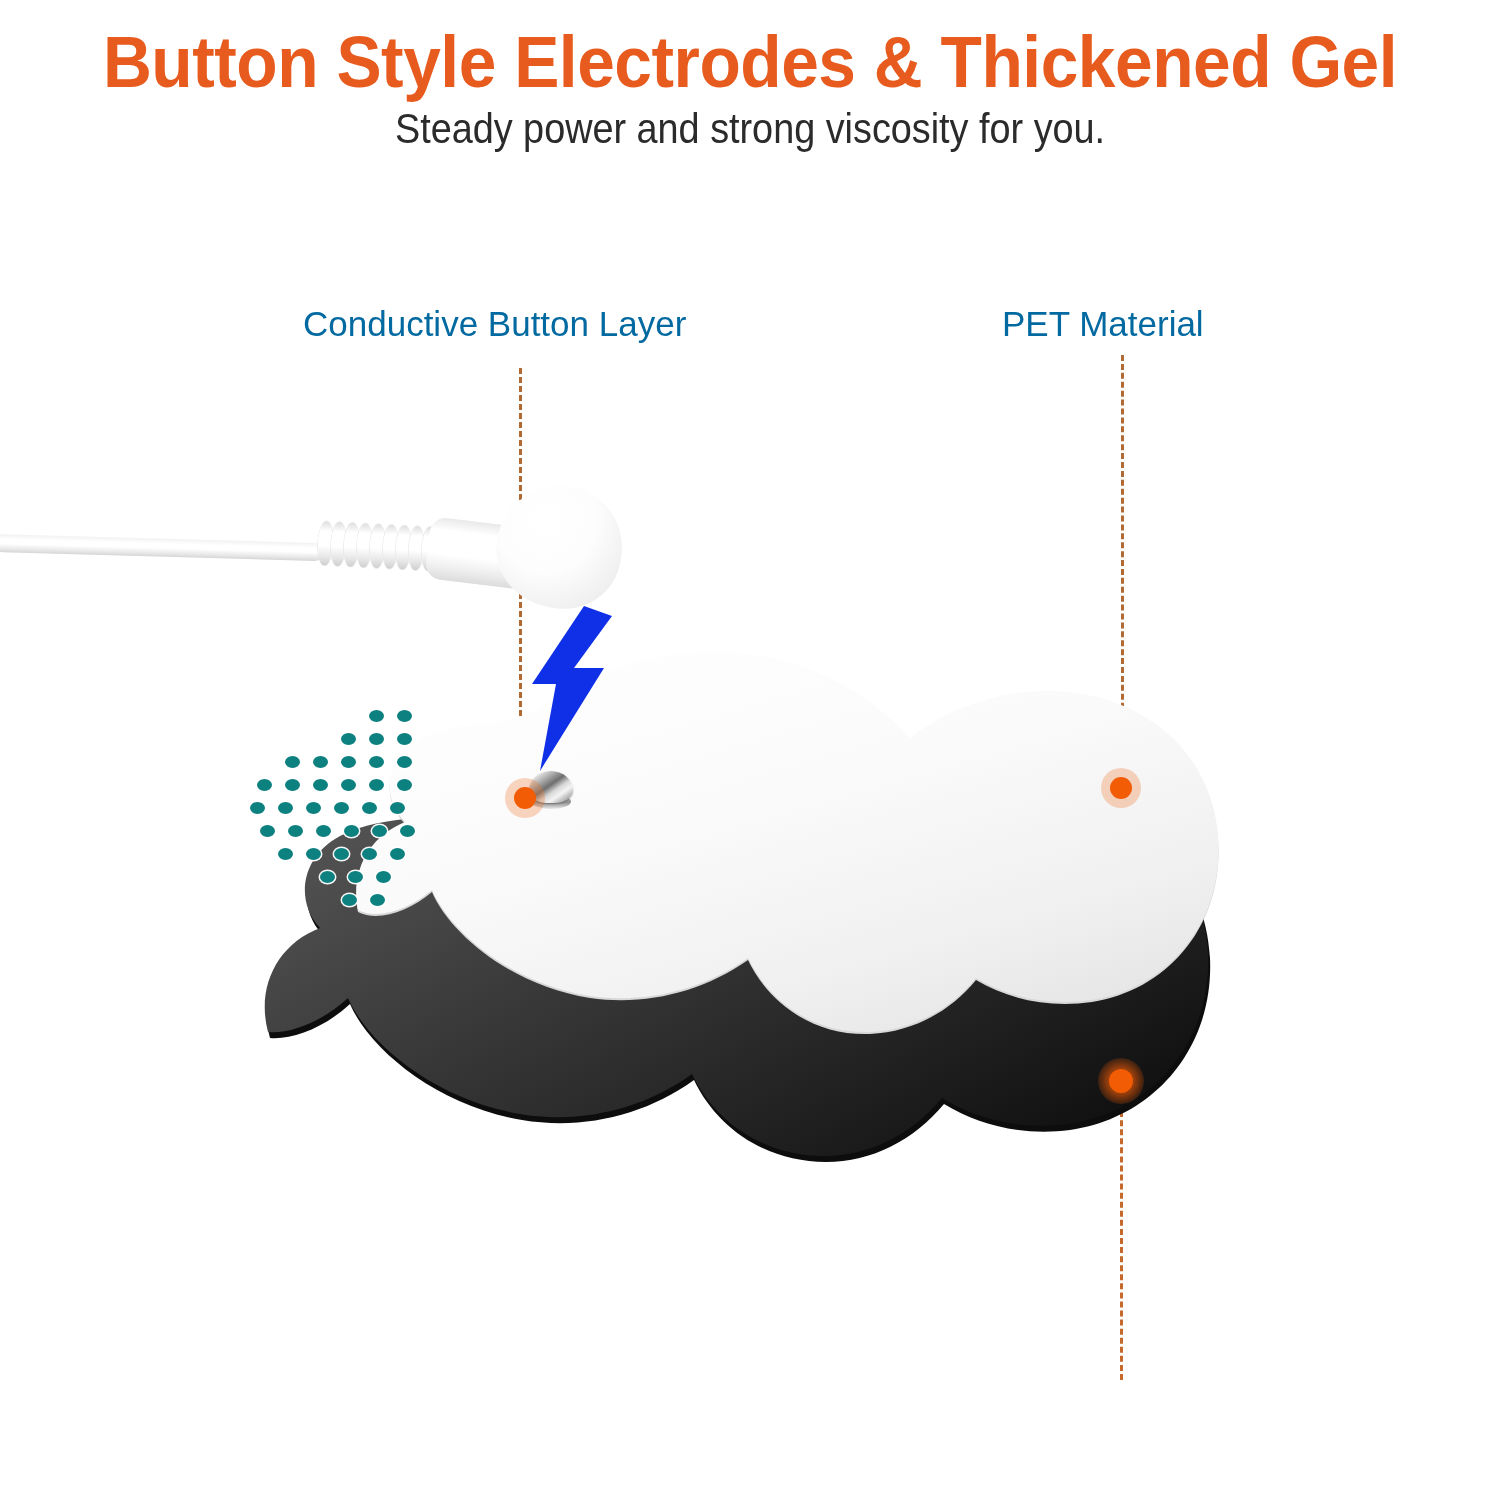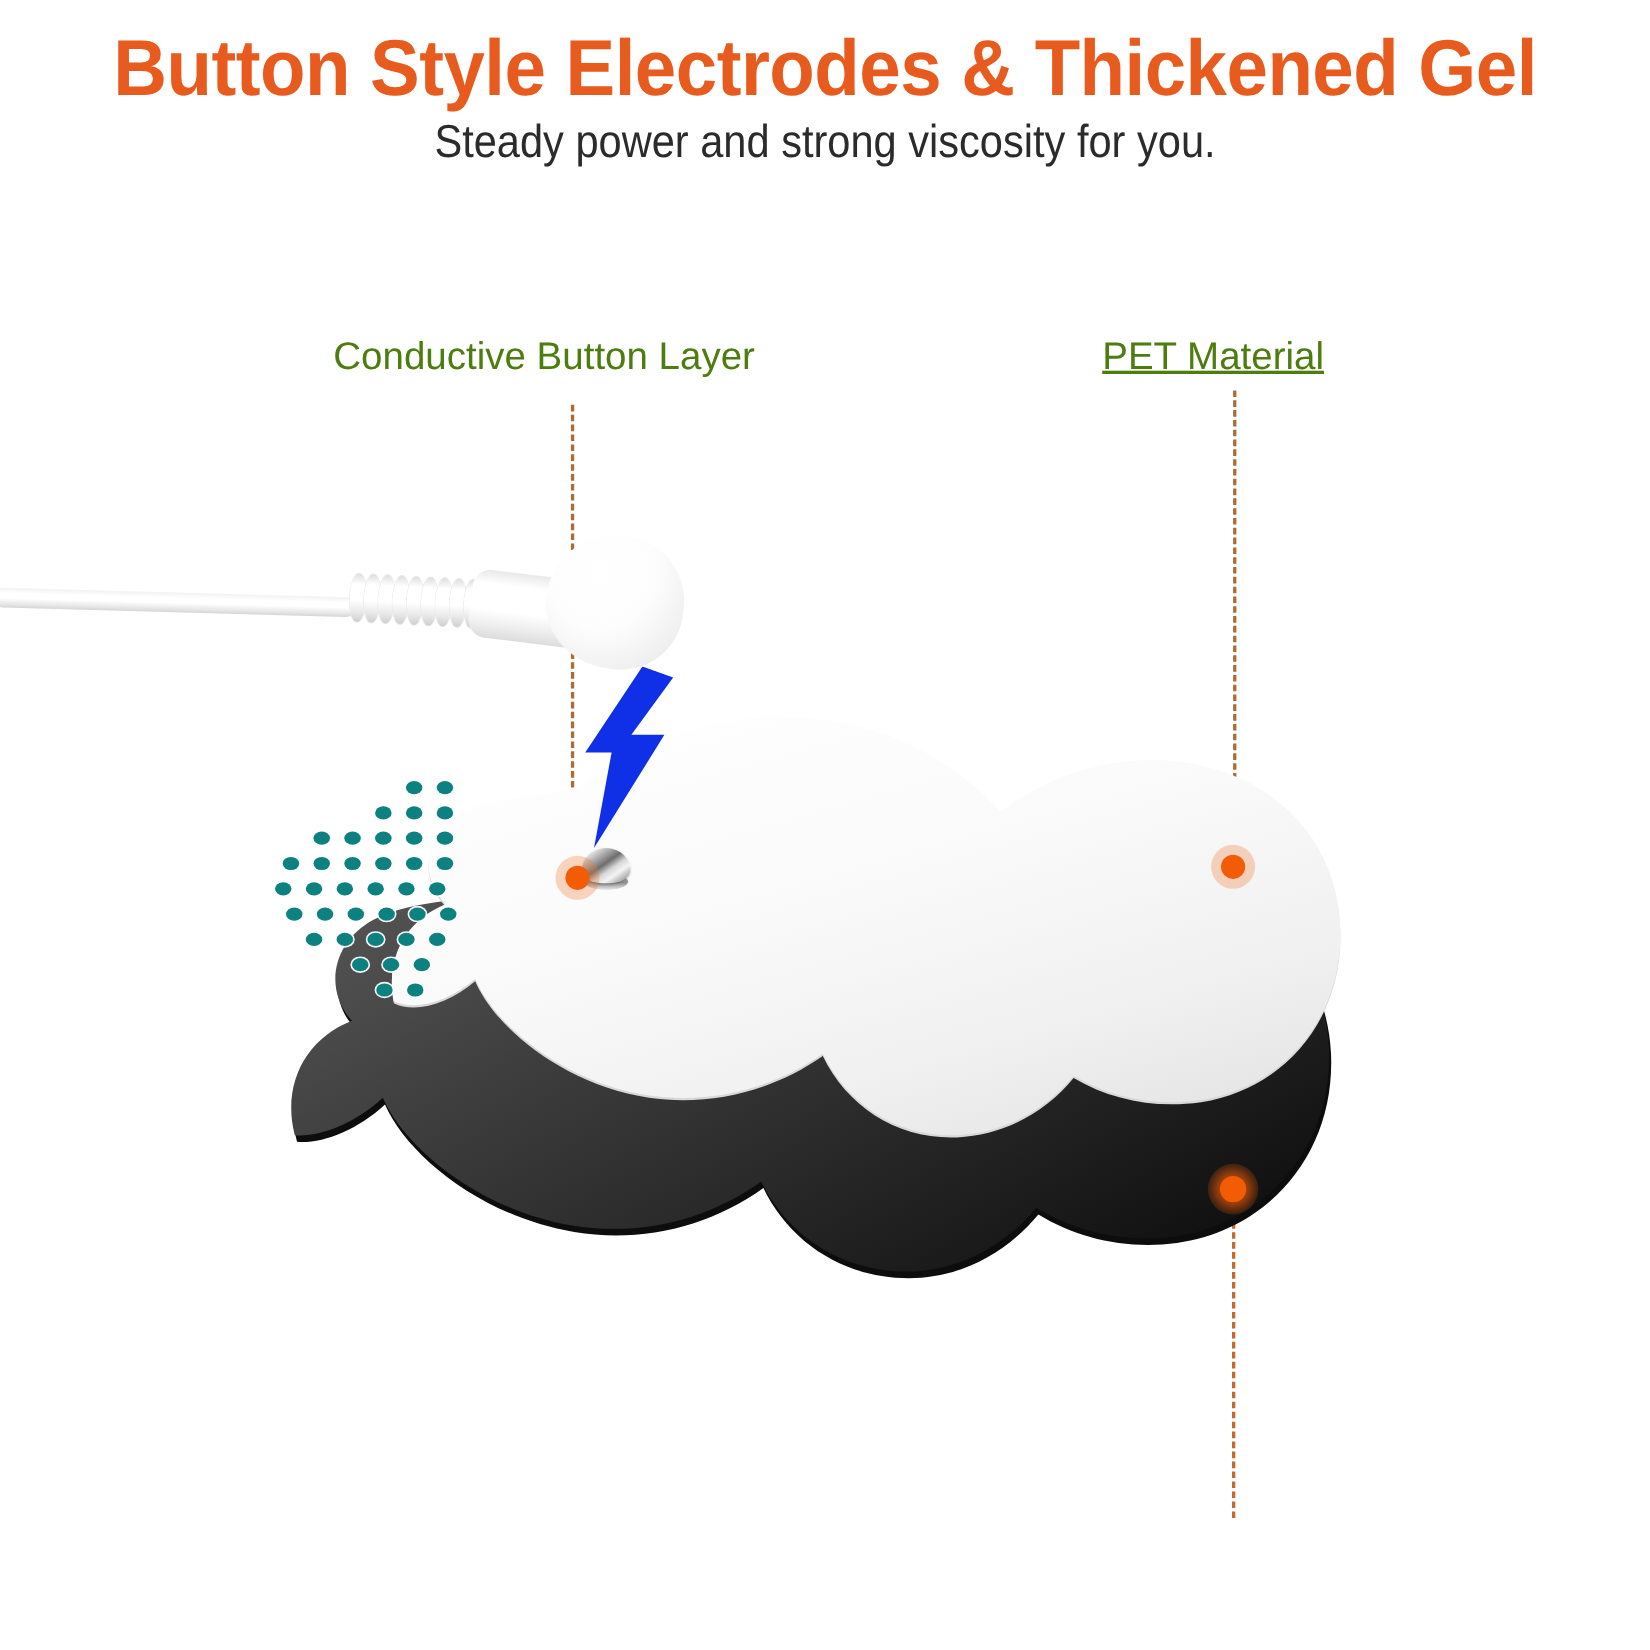--- a/index.html
+++ b/index.html
@@ -49,28 +49,28 @@
     font-size: 42px;
     line-height: 50px;
     transform: scaleX(0.90);
     transform-origin: 50% 50%;
     white-space: nowrap;
   }
 
   
   .callout-label {
     position: absolute;
-    color: #4d7c0f;
+    color: #0369a1;
     font-family: "Liberation Sans", sans-serif;
     font-size: 35px;
     line-height: 42px;
     white-space: nowrap;
   }
   .lbl-conductive { left: 303px; top: 303px; }
-  .lbl-pet        { left: 1002px; top: 303px; text-decoration: underline; }
+  .lbl-pet        { left: 1002px; top: 303px; }
   .lbl-gel        { left: 893px; top: 1385px; }
 
   
   .leader {
     position: absolute;
     width: 0;
     border-left: 3px dashed #B06A34;
   }
   .leader-conductive { left: 519px; top: 368px;  height: 420px; }
   .leader-pet        { left: 1121px; top: 355px; height: 425px; }

